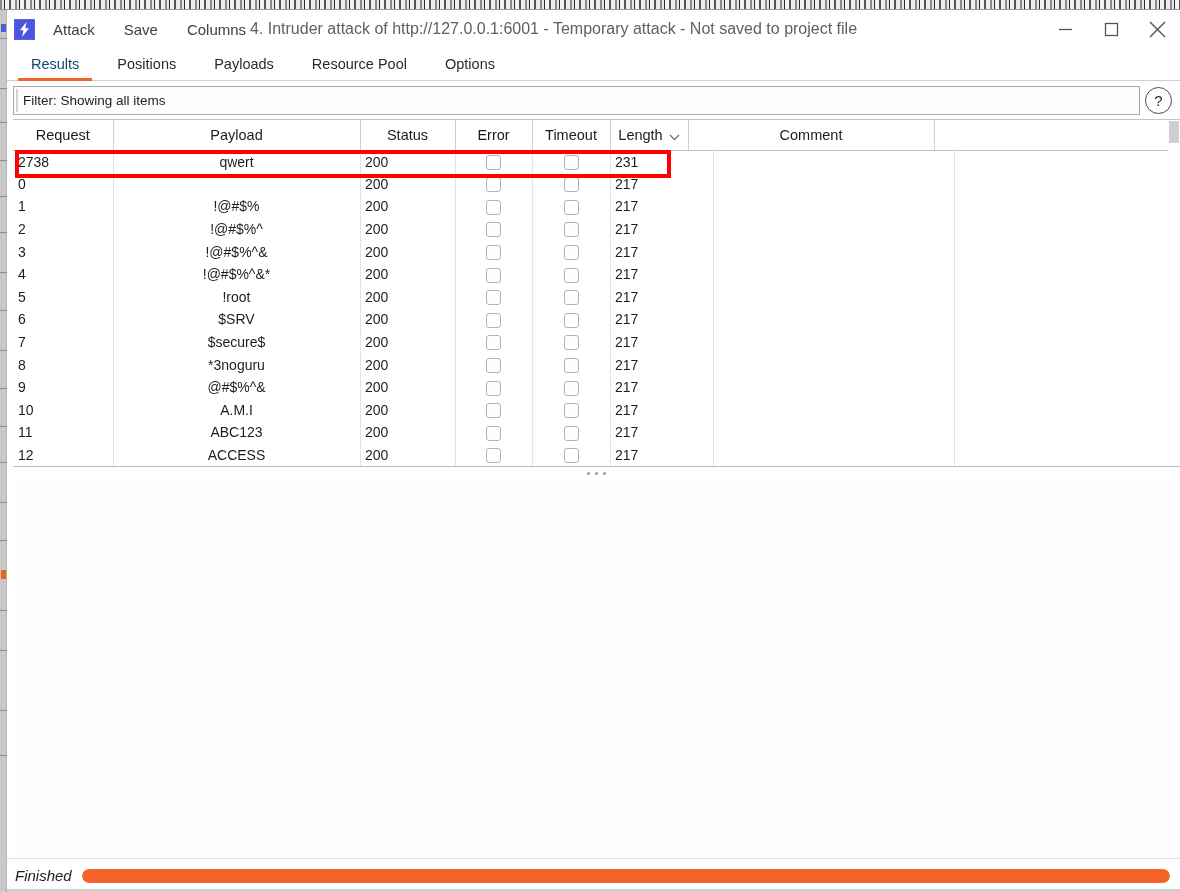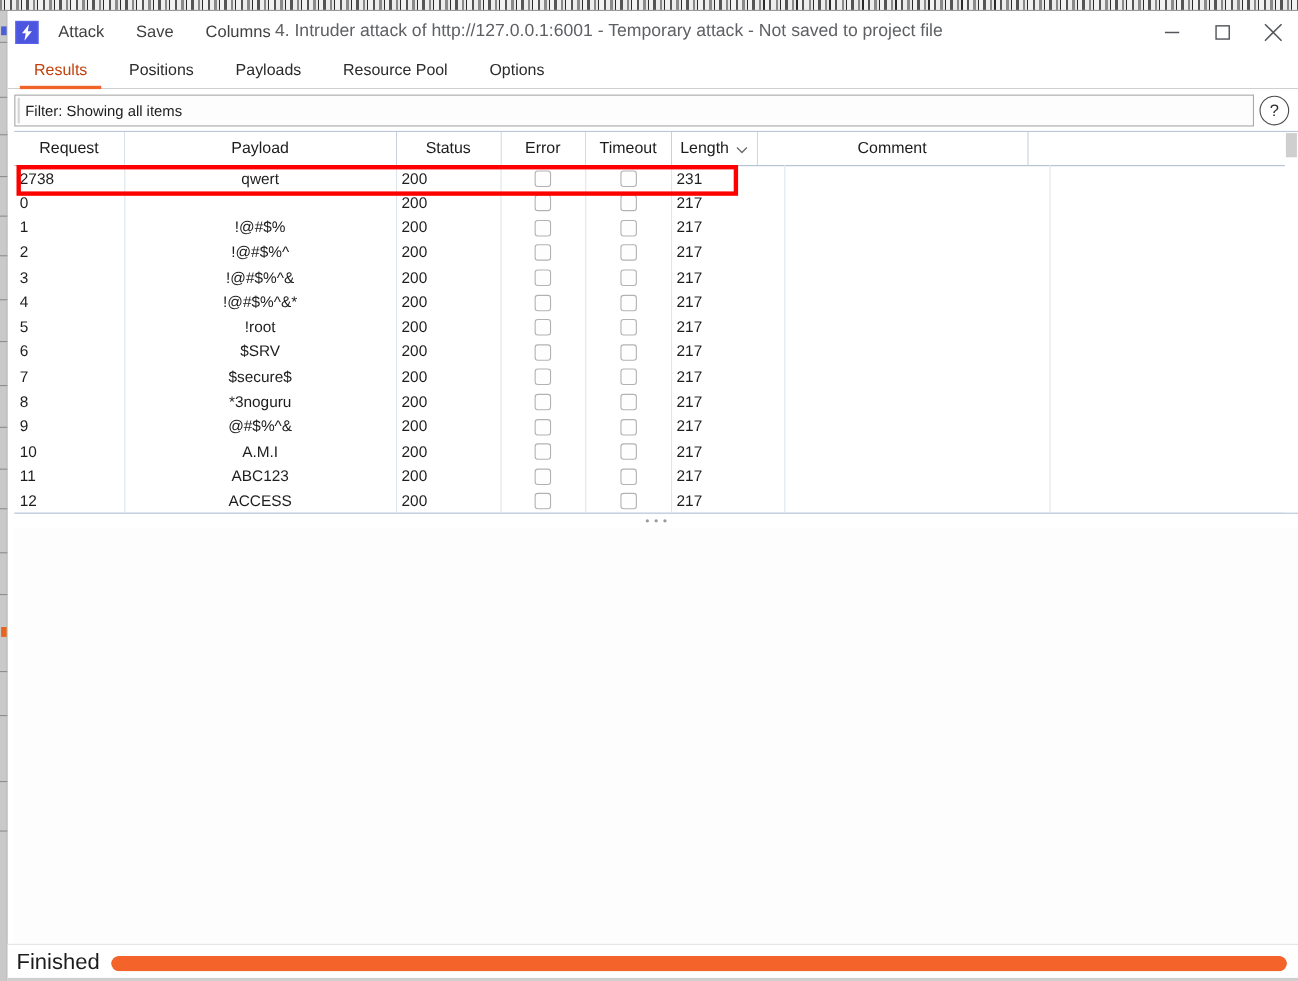--- a/index.html
+++ b/index.html
@@ -97,21 +97,21 @@
     padding-left: 5px;
   }
   .tab {
     display: flex; align-items: center;
     padding: 0 19px;
     font-size: 14.5px; color: #2b2b2b;
     position: relative;
     white-space: nowrap;
     cursor: default;
   }
-  .tab.active { color: #c2410c; }
+  .tab.active { color: #0c4a6e; }
   .tab.active::after {
     content: ""; position: absolute;
     left: 6px; right: 6px; bottom: -1px; height: 3px;
     background: #f0642a;
   }
 
   
   #filterbar-wrap {
     flex: none; height: 38px;
     display: flex; align-items: center;
@@ -249,22 +249,23 @@
   
   #statusbar {
     flex: none; height: 34px;
     display: flex; align-items: center;
     background: #ffffff;
     padding-left: 8px; padding-right: 6px;
     border-top: 1px solid #e4e4e4;
     gap: 10px;
   }
   #status-text {
-    font-size: 20px; color: #1c1c1c;
+    font-size: 15px; color: #1c1c1c;
     white-space: nowrap;
+    font-style: italic;
   }
   #progress-track {
     flex: 1 1 auto; height: 14px;
     border-radius: 7px;
     background: #eaeaea;
     overflow: hidden;
     margin-right: 4px;
   }
   #progress-fill {
     height: 100%;

